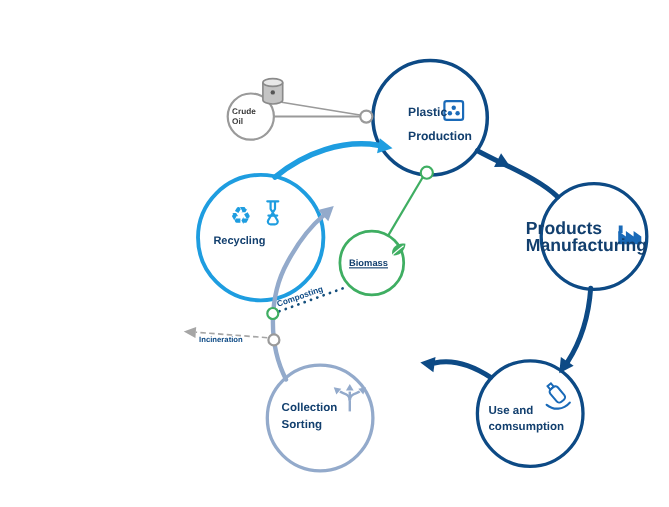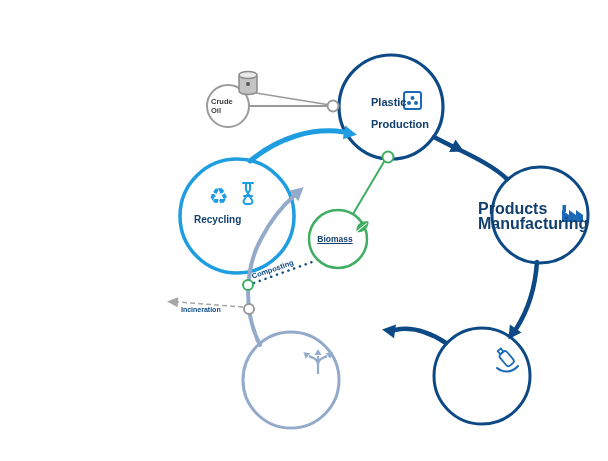--- a/index.html
+++ b/index.html
@@ -105,20 +105,24 @@
     <g transform="translate(355,220) scale(0.85)">
       <path d="M2,14 C0,6 8,0 16,2 C16,10 8,16 2,14 Z" fill="#3fae62"></path>
       <path d="M2,14 C6,10 10,7 14,4" fill="none" stroke="#fff" stroke-width="1.2"></path>
     </g>
   </svg>
 
   <div class="label lbl-plastic">Plastic
 Production</div>
   <div class="label lbl-products">Products
 Manufacturing</div>
+  <div class="label lbl-use">Use and
+comsumption</div>
+  <div class="label lbl-collection">Collection
+Sorting</div>
   <div class="label lbl-recycling">Recycling</div>
   <div class="label lbl-biomass">Biomass</div>
   <div class="label lbl-crude">Crude
 Oil</div>
   <div class="label lbl-composting">Composting</div>
   <div class="label lbl-incineration">Incineration</div>
 
 </div>
 
 </body></html>

